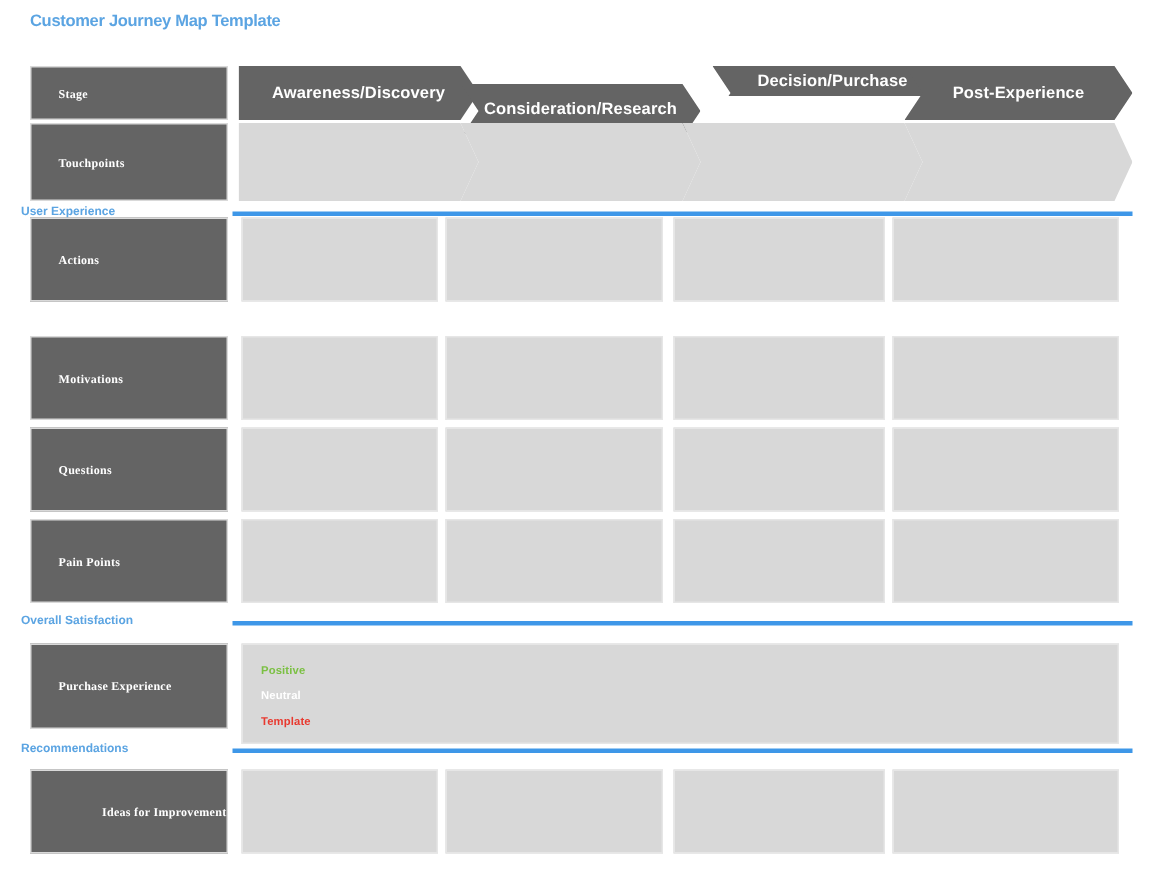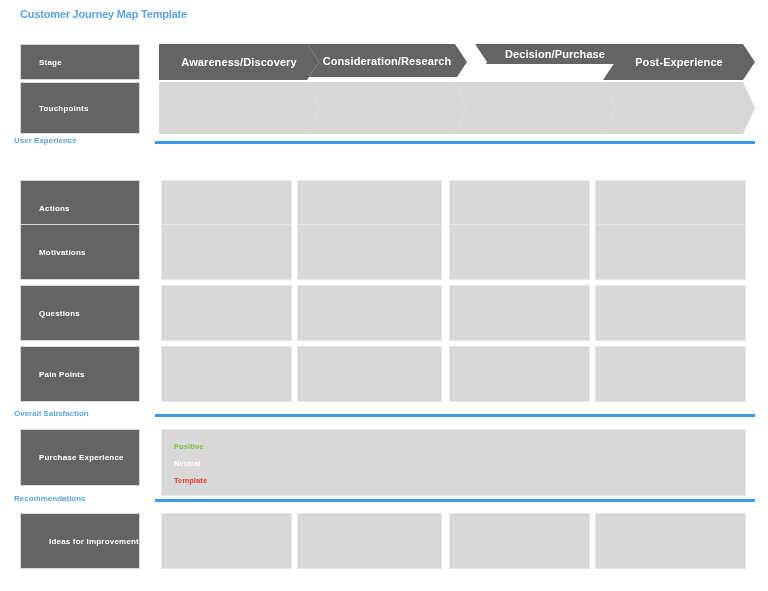--- a/index.html
+++ b/index.html
@@ -38,26 +38,27 @@
   .row {
     position: absolute;
     left: 0;
     width: 768px;
   }
 
   
   .label-cell {
     position: absolute;
     left: 20px;
-    width: 120px;
+    width: 132px;
     background: #646464;
     box-sizing: border-box;
     display: flex;
     align-items: center;
     border: 1px solid #d9d9d9;
+    font-family: Liberation Serif, serif;
   }
   .label-cell .label-text {
     color: #ffffff;
     font-size: 8px;
     font-weight: bold;
     padding-left: 18px;
     letter-spacing: 0.2px;
     white-space: nowrap;
   }
 
@@ -136,21 +137,21 @@
 
   <div class="title">Customer Journey Map Template</div>
 
   <div class="row" style="top:44px;height:36px;">
     <div class="label-cell" style="top:0;height:36px;">
       <span class="label-text">Stage</span>
     </div>
     <div class="chev chev-dark" style="left:159px;top:0;width:160px;height:36px;clip-path:polygon(0 0, 148px 0, 160px 18px, 148px 36px, 0 36px);">
       <span class="chev-text">Awareness/Discovery</span>
     </div>
-    <div class="chev chev-dark" style="left:307px;top:0;width:160px;height:33px;clip-path:polygon(0 0, 148px 0, 160px 18px, 148px 36px, 0 36px, 12px 18px);">
+    <div class="chev chev-dark" style="left:307px;top:12px;width:160px;height:33px;clip-path:polygon(0 0, 148px 0, 160px 18px, 148px 36px, 0 36px, 12px 18px);">
       <span class="chev-text">Consideration/Research</span>
     </div>
     <div class="chev chev-dark" style="left:475px;top:0;width:160px;height:20px;clip-path:polygon(0 0, 148px 0, 160px 18px, 148px 36px, 0 36px, 12px 18px);">
       <span class="chev-text">Decision/Purchase</span>
     </div>
     <div class="chev chev-dark" style="left:603px;top:0;width:152px;height:36px;clip-path:polygon(0 0, 140px 0, 152px 18px, 140px 36px, 0 36px, 12px 18px);">
       <span class="chev-text">Post-Experience</span>
     </div>
   </div>
 
@@ -162,21 +163,21 @@
     <div class="chev chev-light" style="left:307px;top:0;width:160px;height:52px;clip-path:polygon(0 0, 148px 0, 160px 26px, 148px 52px, 0 52px, 12px 26px);"></div>
     <div class="chev chev-light" style="left:455px;top:0;width:160px;height:52px;clip-path:polygon(0 0, 148px 0, 160px 26px, 148px 52px, 0 52px, 12px 26px);"></div>
     <div class="chev chev-light" style="left:603px;top:0;width:152px;height:52px;clip-path:polygon(0 0, 140px 0, 152px 26px, 140px 52px, 0 52px, 12px 26px);"></div>
   </div>
 
   <div class="section-head" style="top:136px;">
     <span class="sh-text">User Experience</span>
     <span class="sh-rule"></span>
   </div>
 
-  <div class="row" style="top:180px;height:56px;">
+  <div class="row" style="top:145px;height:56px;">
     <div class="label-cell" style="top:0;height:56px;">
       <span class="label-text">Actions</span>
     </div>
     <div class="cell" style="left:161px;top:0;width:131px;height:56px;"></div>
     <div class="cell" style="left:297px;top:0;width:145px;height:56px;"></div>
     <div class="cell" style="left:449px;top:0;width:141px;height:56px;"></div>
     <div class="cell" style="left:595px;top:0;width:151px;height:56px;"></div>
   </div>
 
   <div class="row" style="top:224px;height:56px;">

